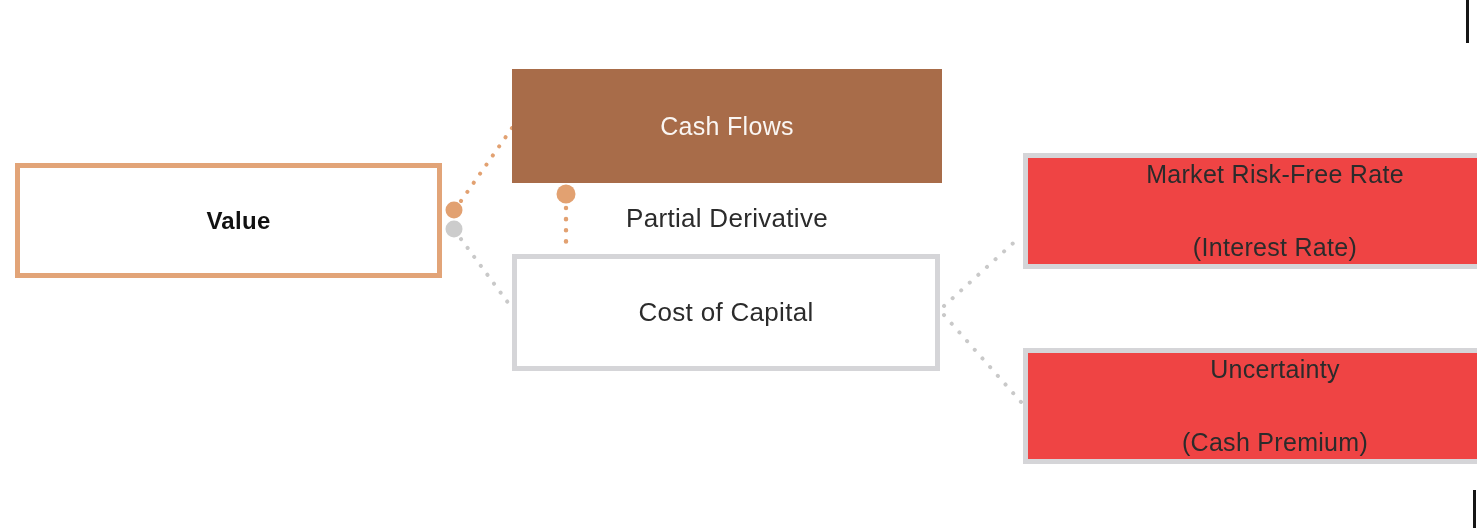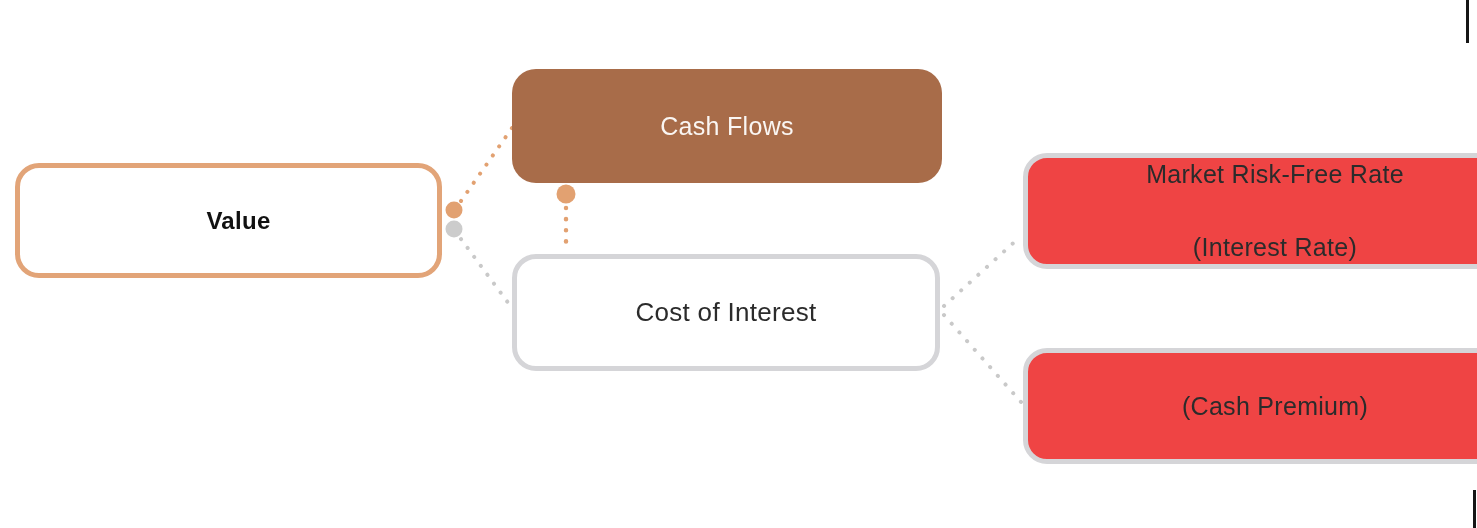--- a/index.html
+++ b/index.html
@@ -27,21 +27,20 @@
   .node {
     position: absolute;
     display: flex;
     flex-direction: column;
     align-items: center;
     justify-content: center;
     text-align: center;
     box-sizing: border-box;
     z-index: 2;
     letter-spacing: 0.3px;
-    border-radius: 24px;
   }
   .node-value {
     left: 15px;
     top: 163px;
     width: 427px;
     height: 115px;
     background: #ffffff;
     border: 5px solid var(--orange, #E2A478);
     font-size: 24px;
     font-weight: bold;
@@ -124,30 +123,32 @@
   </svg>
 
   <div class="node node-value">
     <span>Value</span>
   </div>
 
   <div class="node node-cash-flows">
     <span>Cash Flows</span>
   </div>
 
+  <div class="label-partial-derivative">Partial Derivative</div>
 
   <div class="node node-cost-of-capital">
-    <span>Cost of Interest</span>
+    <span>Cost of Capital</span>
   </div>
 
   <div class="node node-market">
     <span>Market Risk-Free Rate</span>
     <span>(Interest Rate)</span>
   </div>
 
   <div class="node node-uncertainty">
+    <span>Uncertainty</span>
     <span>(Cash Premium)</span>
   </div>
 
   <div class="edge-tick top-right"></div>
   <div class="edge-tick bottom-right"></div>
 
 </div>
 
 </body></html>

